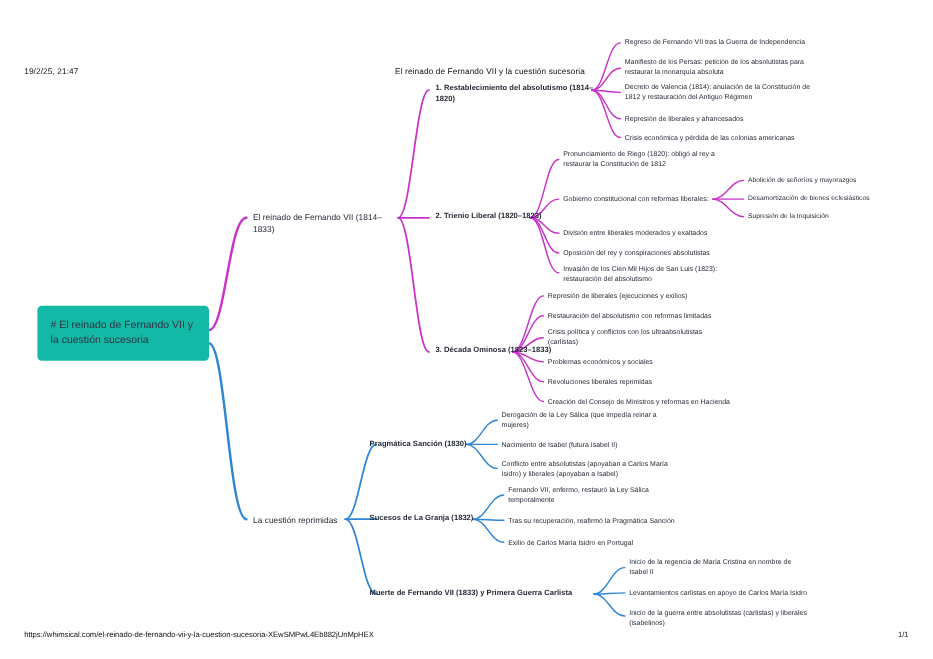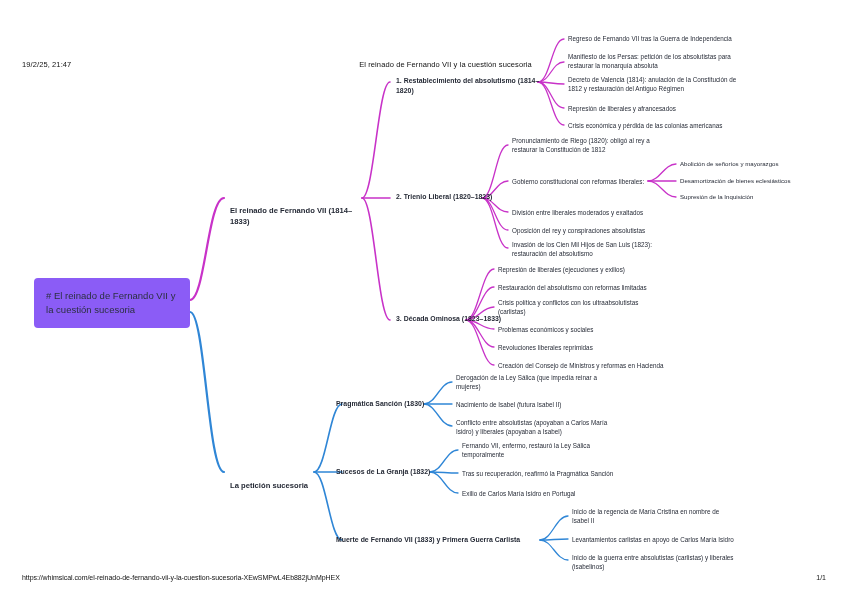--- a/index.html
+++ b/index.html
@@ -89,32 +89,31 @@
     line-height: 1.45;
     color: #1f2430;
     letter-spacing: 0.02px;
   }
 
   .node.root {
     left: 34px;
     top: 252px;
     width: 156px;
     padding: 11px 12px;
-    background: #8b5cf6;
+    background: #14b8a6;
     border-radius: 4px;
     font-size: 9.5px;
     line-height: 1.45;
     color: #2b3040;
     box-sizing: border-box;
   }
 
   .node.lvl1 {
     font-size: 7.6px;
-    font-weight: bold;
-    margin-top: 13px;
+    font-weight: normal;
   }
   .node.lvl2 {
     font-size: 6.9px;
     font-weight: bold;
   }
   .node.lvl3 {
     font-size: 6.3px;
     font-weight: normal;
   }
   .node.lvl4 {
@@ -213,21 +212,21 @@
 
     <div class="node lvl2" style="left:396px; top:288px; width:120px;">3. Década Ominosa (1823–1833)</div>
 
     <div class="node lvl3" style="left:498px; top:239px; width:170px;">Represión de liberales (ejecuciones y exilios)</div>
     <div class="node lvl3" style="left:498px; top:257px; width:176px;">Restauración del absolutismo con reformas limitadas</div>
     <div class="node lvl3" style="left:498px; top:272px; width:164px;">Crisis política y conflictos con los ultraabsolutistas (carlistas)</div>
     <div class="node lvl3" style="left:498px; top:299px; width:170px;">Problemas económicos y sociales</div>
     <div class="node lvl3" style="left:498px; top:317px; width:170px;">Revoluciones liberales reprimidas</div>
     <div class="node lvl3" style="left:498px; top:335px; width:186px;">Creación del Consejo de Ministros y reformas en Hacienda</div>
 
-    <div class="node lvl1" style="left:230px; top:441px; width:84px;">La petición sucesoria</div>
+    <div class="node lvl1" style="left:230px; top:441px; width:84px;">La cuestión reprimidas</div>
 
     <div class="node lvl2" style="left:336px; top:373px; width:92px;">Pragmática Sanción (1830)</div>
 
     <div class="node lvl3" style="left:456px; top:347px; width:152px;">Derogación de la Ley Sálica (que impedía reinar a mujeres)</div>
     <div class="node lvl3" style="left:456px; top:374px; width:152px;">Nacimiento de Isabel (futura Isabel II)</div>
     <div class="node lvl3" style="left:456px; top:392px; width:158px;">Conflicto entre absolutistas (apoyaban a Carlos María Isidro) y liberales (apoyaban a Isabel)</div>
 
     <div class="node lvl2" style="left:336px; top:441px; width:98px;">Sucesos de La Granja (1832)</div>
 
     <div class="node lvl3" style="left:462px; top:415px; width:150px;">Fernando VII, enfermo, restauró la Ley Sálica temporalmente</div>

